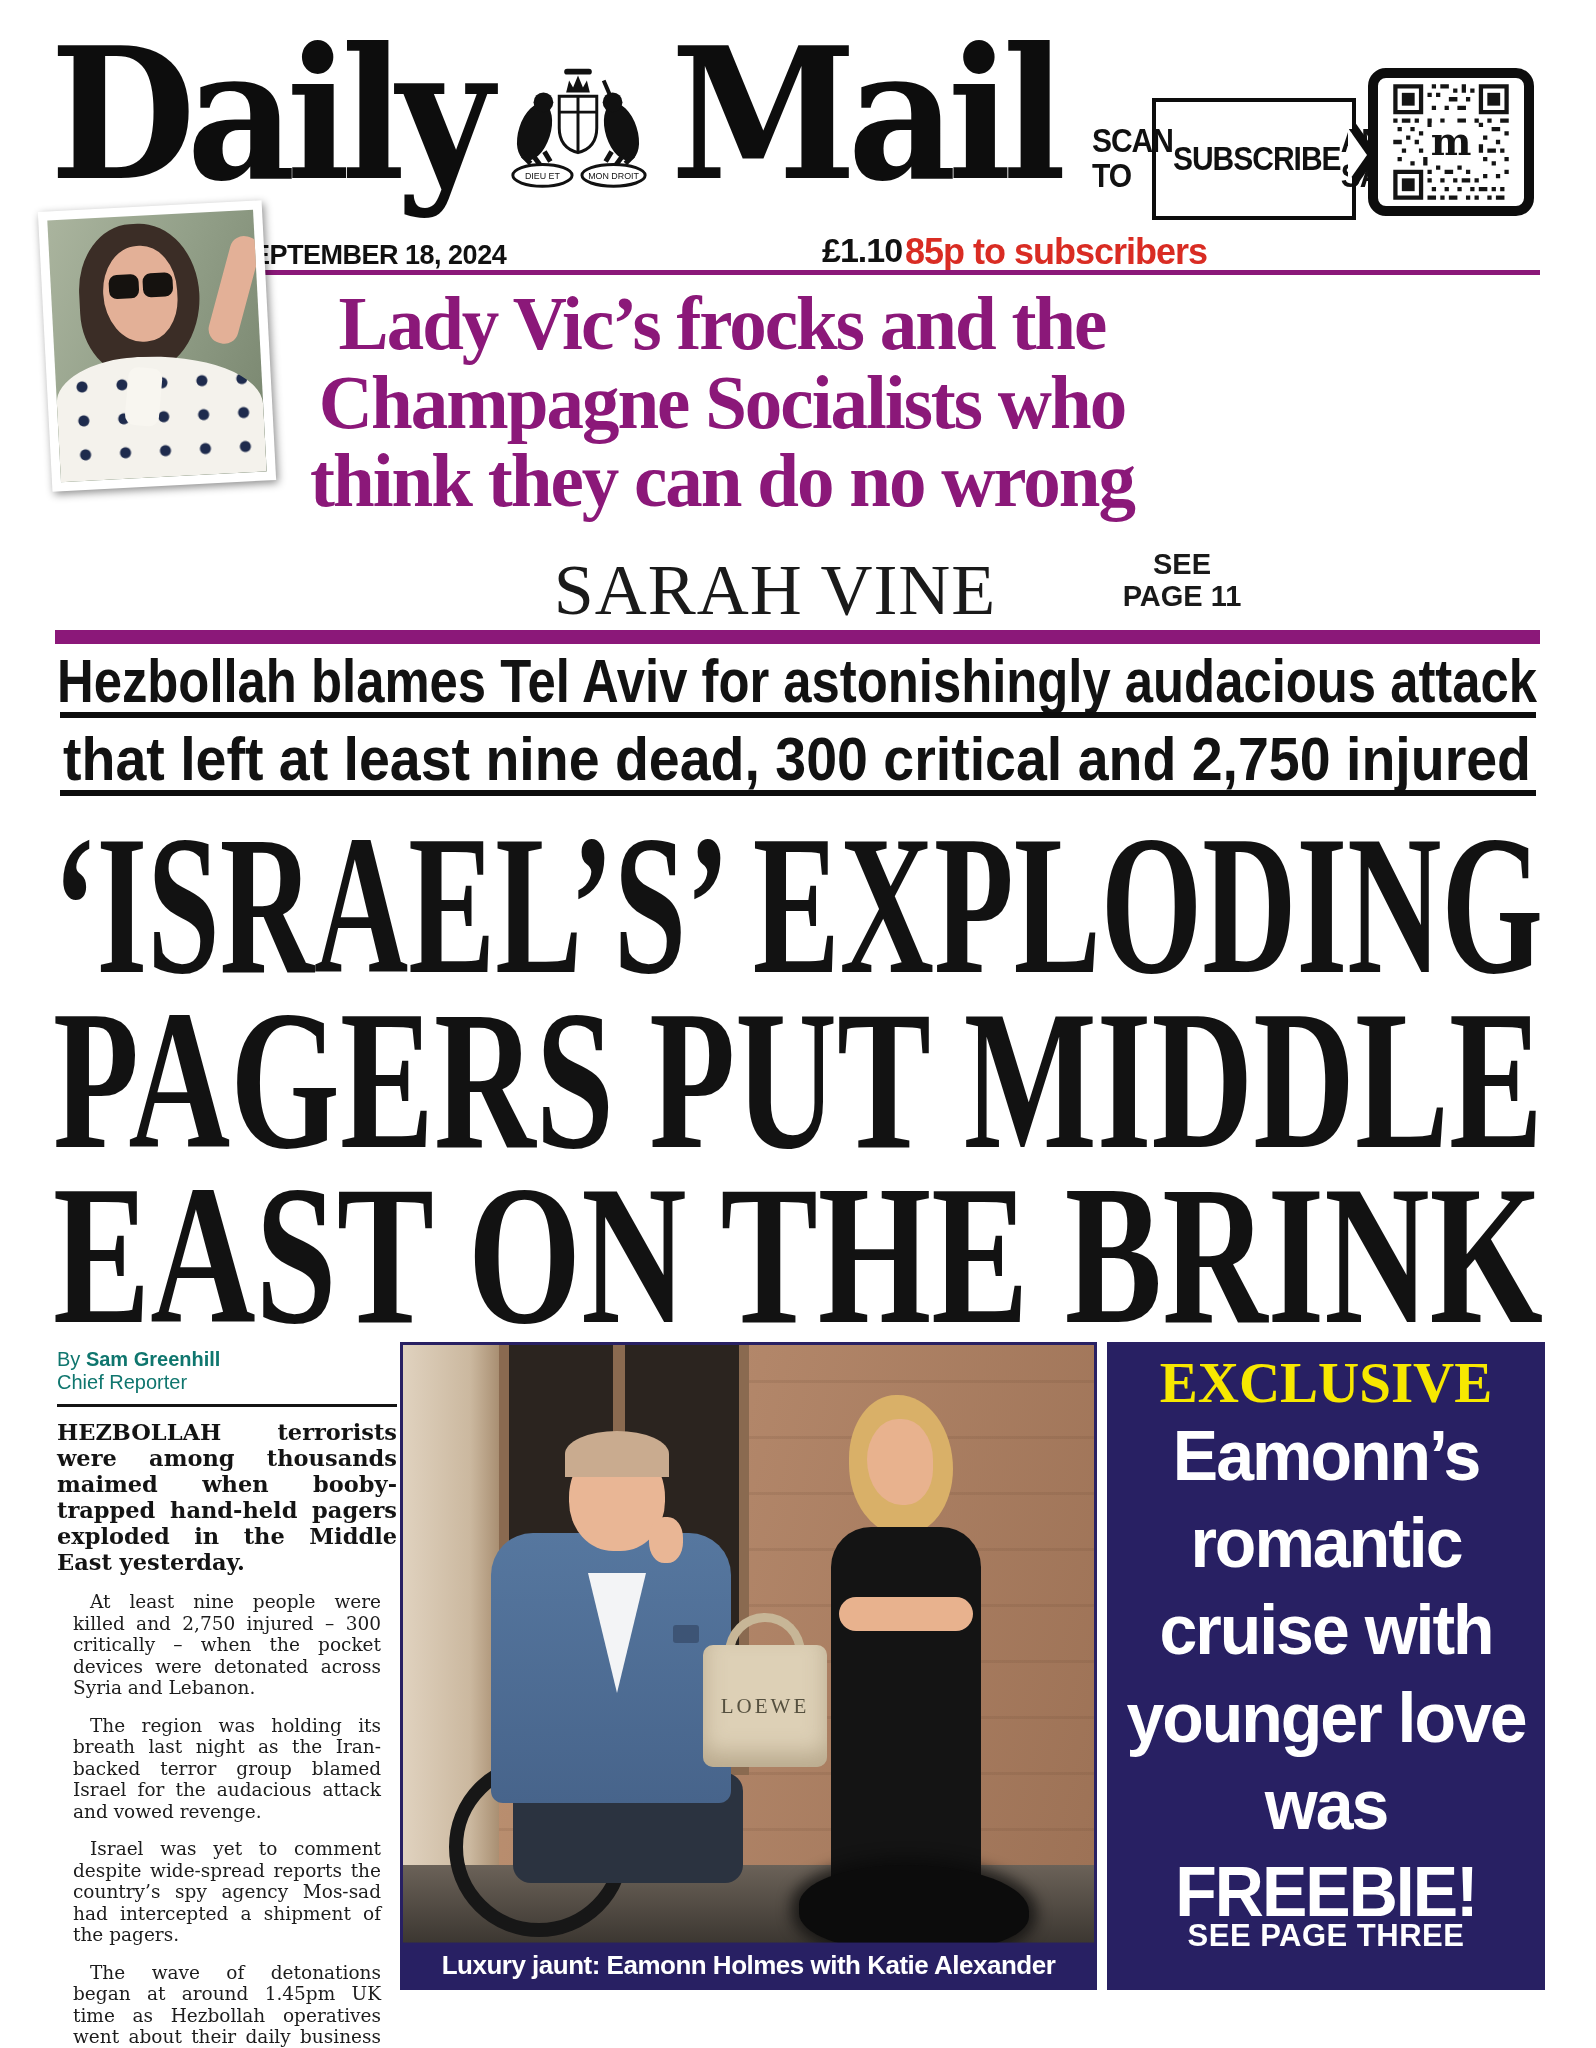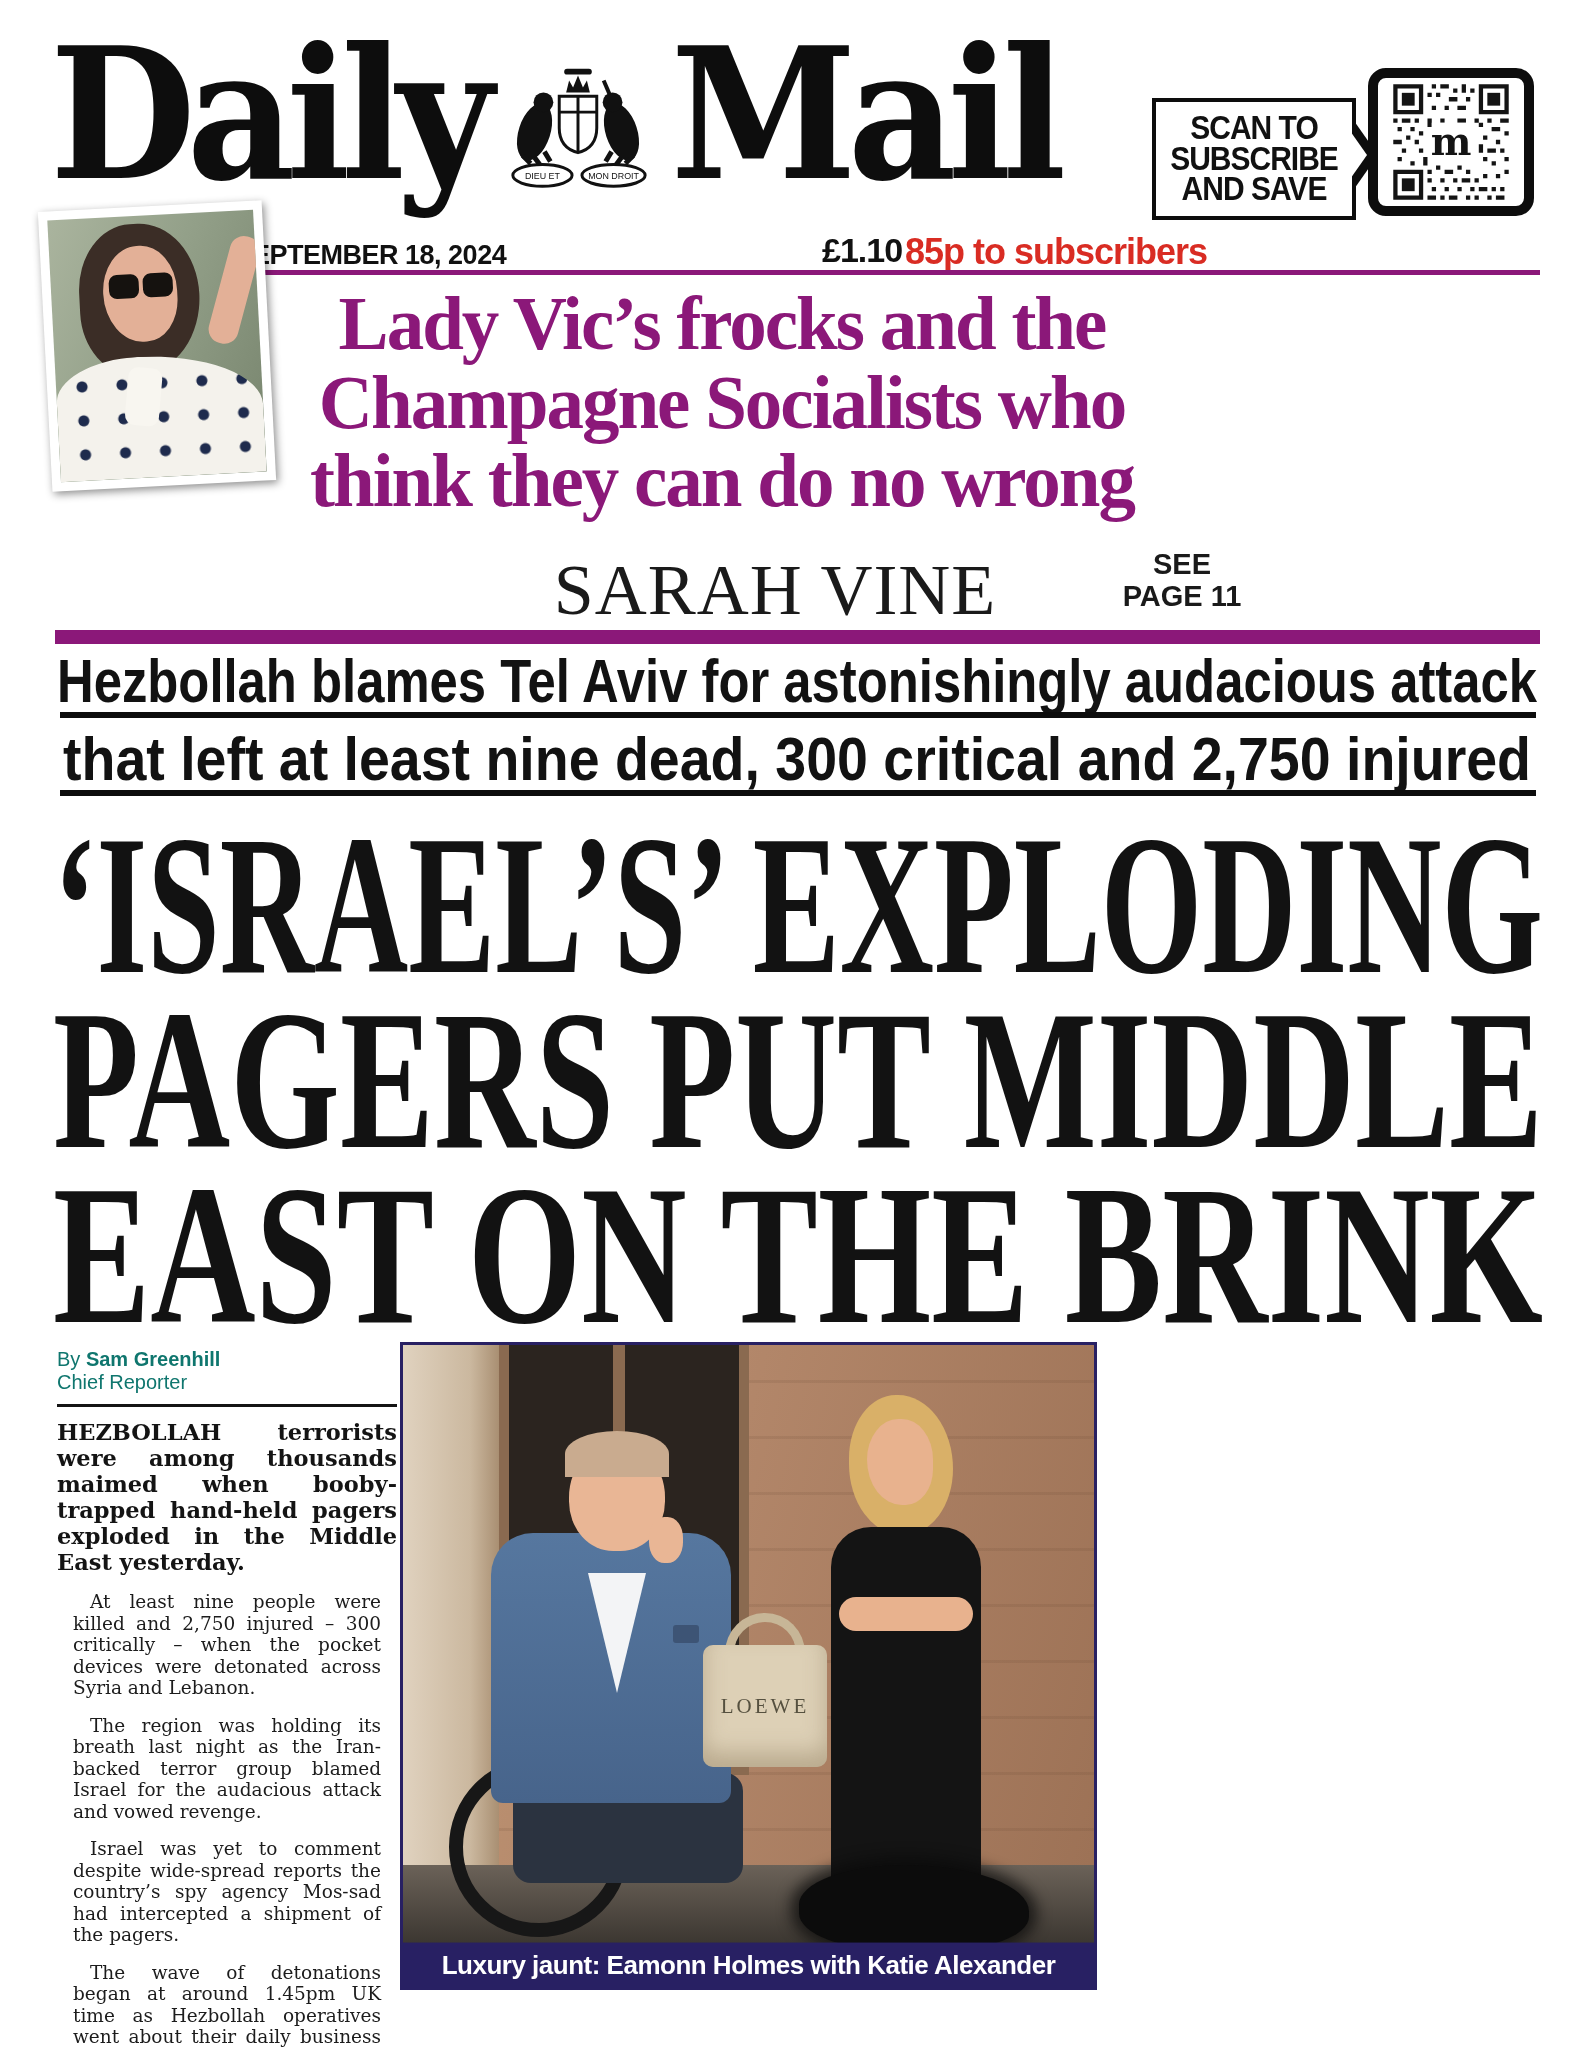--- a/index.html
+++ b/index.html
@@ -8,21 +8,21 @@
     margin:0 auto;overflow:hidden;
     font-family:"Liberation Sans",sans-serif;color:#111;padding-left:36px;
   }
   
   .masthead{position:absolute;left:50px;top:8px;width:1095px;height:212px;
     display:flex;align-items:center;justify-content:flex-start;gap:14px;}
   .mast-word{font-family:"DejaVu Serif",serif;font-weight:bold;font-size:168px;
     letter-spacing:-9px;color:#0d0d0d;line-height:1;transform:scaleY(1.08);}
   .crest{width:158px;height:158px;flex:0 0 auto;margin-top:18px;}
   .subscribe-box{position:absolute;left:1152px;top:98px;width:196px;height:114px;
-    border:4px solid #0d0d0d;background:#fff;display:flex;flex-direction:column;
+    border:4px solid #0d0d0d;background:#fff;display:flex;flex-direction:row;
     align-items:center;justify-content:center;line-height:1.02;}
   .subscribe-box span{font-weight:bold;font-size:30px;letter-spacing:-1px;transform:scaleY(1.1);}
   .sub-arrow-outer{position:absolute;left:1352px;top:118px;width:0;height:0;
     border-top:37px solid transparent;border-bottom:37px solid transparent;border-left:26px solid #0d0d0d;}
   .sub-arrow-inner{position:absolute;left:1348px;top:128px;width:0;height:0;
     border-top:27px solid transparent;border-bottom:27px solid transparent;border-left:19px solid #ffffff;}
   .qr{position:absolute;left:1368px;top:68px;width:166px;height:148px;
     border:10px solid #0d0d0d;border-radius:18px;background:#fff;box-sizing:border-box;
     display:flex;align-items:center;justify-content:center;}
   .qr svg{width:128px;height:124px;}
@@ -267,14 +267,25 @@
       <div class="wm-arms"></div>
       <div class="wm-feathers"></div>
       <div class="wm-bag-handle"></div>
       <div class="wm-bag">
         <span class="bag-label">LOEWE</span>
       </div>
     </div>
     <div class="photo-caption">Luxury jaunt: Eamonn Holmes with Katie Alexander</div>
   </div>
 
+  <div class="excl-box">
+    <div class="excl-kicker" style="color:#f7e800;">EXCLUSIVE</div>
+    <div class="excl-lines">
+      <div>Eamonn’s</div>
+      <div>romantic</div>
+      <div>cruise with</div>
+      <div>younger love</div>
+      <div>was FREEBIE!</div>
+    </div>
+    <div class="excl-see">SEE PAGE THREE</div>
+  </div>
 
 </div>
 
 </body></html>

